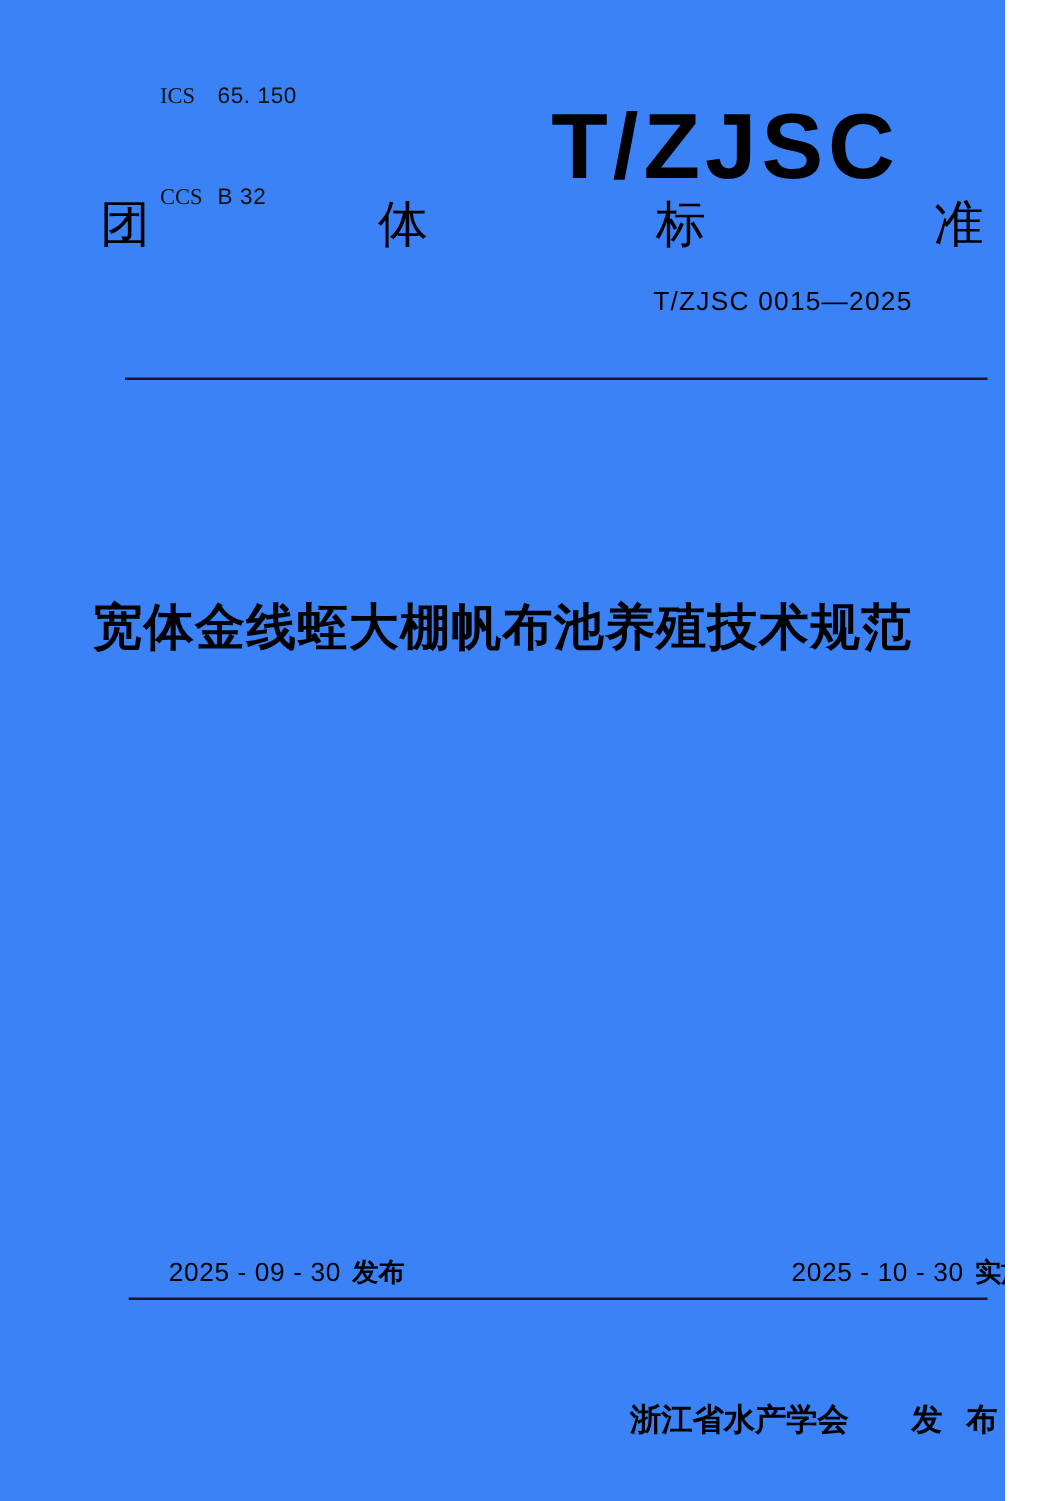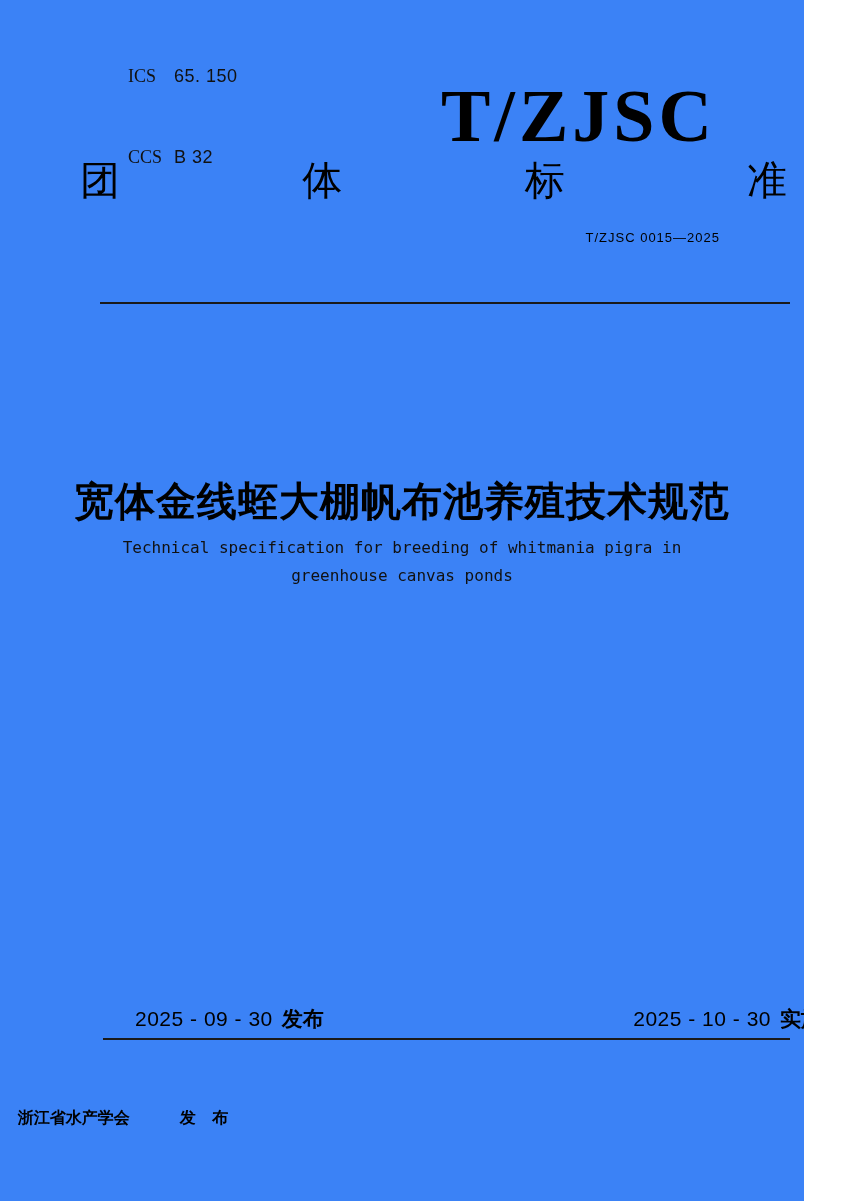--- a/index.html
+++ b/index.html
@@ -32,21 +32,21 @@
   .ics-value {
     font-family: "Liberation Sans", sans-serif;
     letter-spacing: 0.5px;
   }
 
   
   .logo {
     position: absolute;
     left: 441px;
     top: 74px;
-    font-family: Liberation Serif, serif;
+    font-family: Liberation Sans, sans-serif;
     font-weight: bold;
     font-size: 74px;
     letter-spacing: 4px;
     color: #000000;
     white-space: nowrap;
   }
 
   
   .standard-type {
     position: absolute;
@@ -57,23 +57,23 @@
     justify-content: space-between;
     font-size: 40px;
     line-height: 44px;
     font-weight: 500;
     color: #000000;
   }
 
   
   .standard-number {
     position: absolute;
-    right: 84px;
+    right: 74px;
     top: 230px;
-    font-size: 13px;
+    font-size: 21px;
     letter-spacing: 1px;
     font-weight: 500;
     white-space: nowrap;
   }
 
   .rule-top {
     position: absolute;
     left: 100px;
     top: 302px;
     width: 690px;
@@ -134,22 +134,22 @@
     height: 2px;
     background: #1a1a1a;
   }
 
   
   .publisher-row {
     position: absolute;
     left: 0;
     top: 1090px;
     width: 100%;
-    text-align: left;
-    font-size: 16px;
+    text-align: right;
+    font-size: 25px;
     font-weight: bold;
     white-space: pre;
   }
   .publisher-action {
     margin-left: 50px;
     letter-spacing: 6px;
   }
 </style>
 </head>
 <body>
@@ -173,24 +173,20 @@
     <span>标</span>
     <span>准</span>
   </div>
 
   <div class="standard-number">T/ZJSC 0015—2025</div>
 
   <div class="rule-top"></div>
 
   <h1 class="title-cn">宽体金线蛭大棚帆布池养殖技术规范</h1>
 
-  <div class="title-en">
-    <div>Technical specification for breeding of whitmania pigra in</div>
-    <div>greenhouse canvas ponds</div>
-  </div>
 
   <div class="dates-row">
     <div>
       <span class="date-value">2025 - 09 - 30</span><span class="date-label">发布</span>
     </div>
     <div>
       <span class="date-value">2025 - 10 - 30</span><span class="date-label">实施</span>
     </div>
   </div>
 

